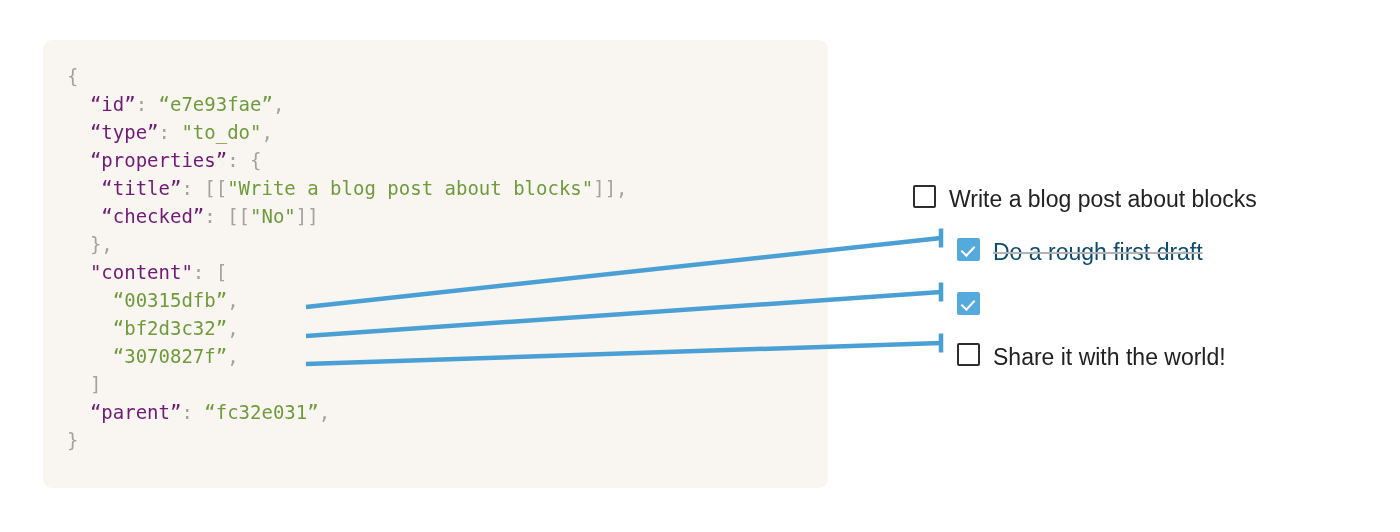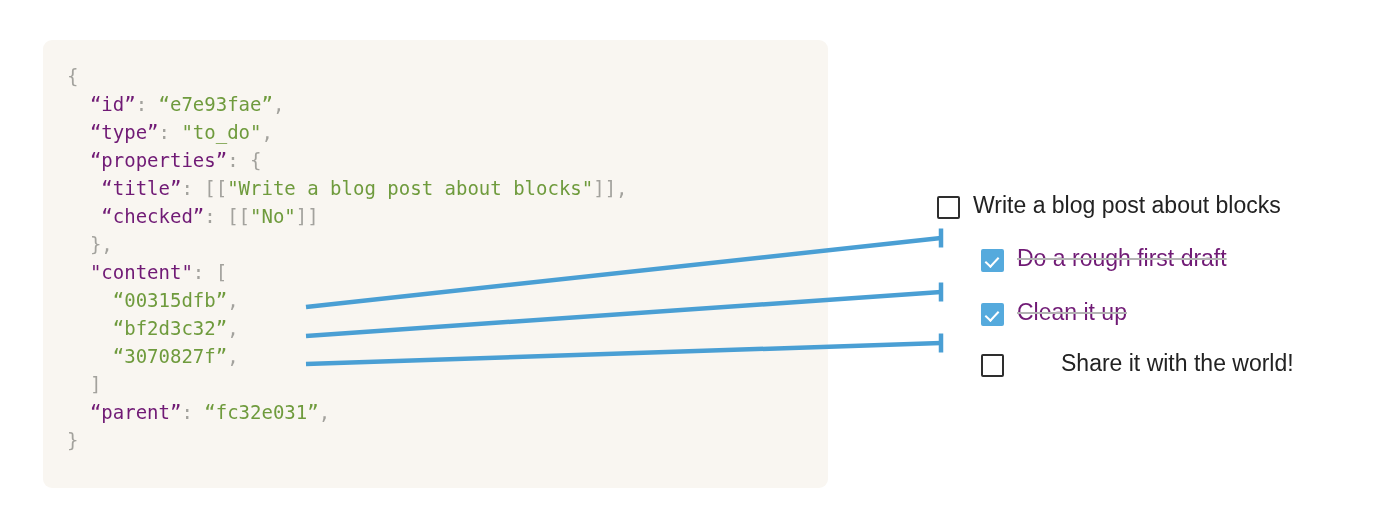--- a/index.html
+++ b/index.html
@@ -48,23 +48,22 @@
   
   #todo-list {
     position: absolute;
     left: 905px;
     top: 160px;
     width: 470px;
   }
   .todo-row {
     position: absolute;
     display: flex;
-    align-items: flex-end;
+    align-items: flex-start;
     height: 34px;
-    margin-left: 24px;
   }
   .todo-row.level-0 { left: 8px; }
   .todo-row.level-1 { left: 52px; }
 
   .checkbox {
     width: 23px;
     height: 23px;
     box-sizing: border-box;
     flex: 0 0 auto;
     position: relative;
@@ -90,21 +89,21 @@
     transform: rotate(43deg);
   }
   .todo-label {
     margin-left: 13px;
     font-size: 23px;
     line-height: 28px;
     color: #222222;
     white-space: nowrap;
   }
   .todo-row.done .todo-label {
-    color: #701a75;
+    color: #0c4a6e;
     text-decoration: line-through;
     text-decoration-color: #b3b3b3;
     text-decoration-thickness: 1.5px;
   }
 
   
   #connectors {
     position: absolute;
     left: 0;
     top: 0;
@@ -126,23 +125,22 @@
       <div class="todo-row level-0" style="top: 25px;">
         <span class="checkbox unchecked"></span>
         <span class="todo-label">Write a blog post about blocks</span>
       </div>
       <div class="todo-row level-1 done" style="top: 78px;">
         <span class="checkbox checked"></span>
         <span class="todo-label">Do a rough first draft</span>
       </div>
       <div class="todo-row level-1 done" style="top: 132px;">
         <span class="checkbox checked"></span>
-        <span class="todo-label">Clean it up</span>
       </div>
-      <div class="todo-row level-1" style="top: 183px; gap: 44px;">
+      <div class="todo-row level-1" style="top: 183px;">
         <span class="checkbox unchecked"></span>
         <span class="todo-label">Share it with the world!</span>
       </div>
     </div>
 
   <svg id="connectors" viewBox="0 0 1400 532" width="1400" height="532">
       <line x1="306" y1="307" x2="941" y2="238" stroke="#4a9fd4" stroke-width="4.5" stroke-linecap="butt"></line>
       <line x1="941" y1="228.5" x2="941" y2="247.5" stroke="#4a9fd4" stroke-width="4.5" stroke-linecap="butt"></line>
       <line x1="306" y1="336" x2="941" y2="292" stroke="#4a9fd4" stroke-width="4.5" stroke-linecap="butt"></line>
       <line x1="941" y1="282.5" x2="941" y2="301.5" stroke="#4a9fd4" stroke-width="4.5" stroke-linecap="butt"></line>

